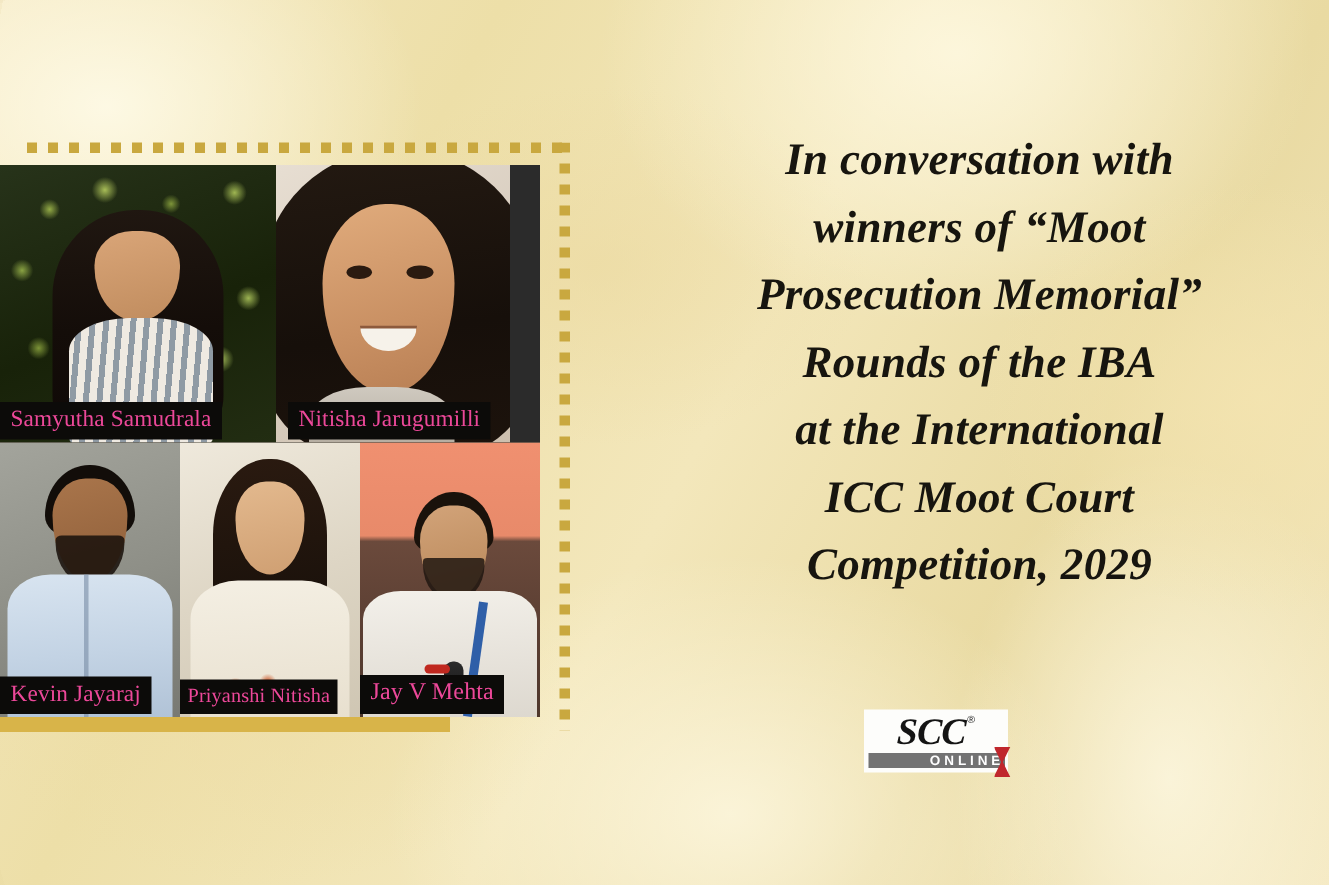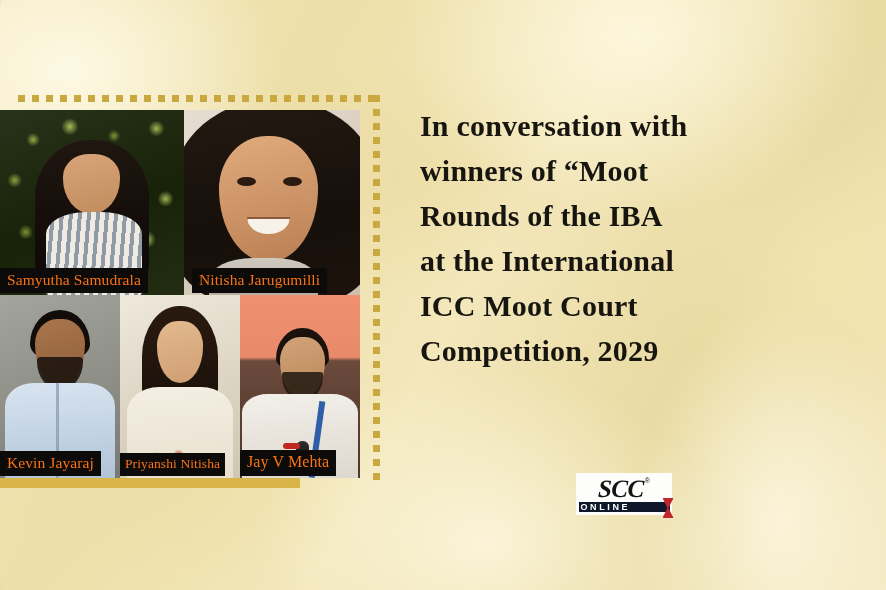--- a/index.html
+++ b/index.html
@@ -105,21 +105,21 @@
   .grid-row { display: flex; width: 100%; }
   .row-top    { height: 185px; }
   .row-bottom { height: 183px; }
 
   .photo {
     position: relative;
     overflow: hidden;
     background-color: #6b6255;
   }
   .p1 { width: 184px; }
-  .p2 { width: 176px; }
+  .p2 { width: 156px; }
   .p3, .p4, .p5 { width: 136px; }
 
   
   .p1 .scene {
     position: absolute; inset: 0;
     background-color: #1b2410;
     background-image:
       radial-gradient(circle 11px at 18% 16%, #93aa46, transparent 62%),
       radial-gradient(circle 14px at 38% 9%,  #a8bd57, transparent 62%),
       radial-gradient(circle 10px at 62% 14%, #7e9539, transparent 62%),
@@ -331,42 +331,43 @@
     width: 17px; height: 6px;
     background: #c0281f;
     border-radius: 3px;
   }
 
   
   .name-chip {
     position: absolute;
     bottom: 2px;
     background: #0c0b09;
-    color: #f97316;
+    color: #ec4899;
     font-family: "Liberation Serif", serif;
     font-size: 15.5px;
     line-height: 1;
     padding: 4px 7px 6px 7px;
     white-space: nowrap;
     z-index: 6;
     letter-spacing: .1px;
   }
   .chip-1 { left: 0; font-size: 15.5px; }
   .chip-2 { left: 8px; font-size: 15.5px; }
   .chip-3 { left: 0; font-size: 15.5px; }
   .chip-4 { left: 0; font-size: 13.5px; padding: 4px 5px 6px 5px; }
   .chip-5 { left: 0; font-size: 16px; }
 
   
   .headline-block {
     position: absolute;
-    left: 420px; top: 103px;
+    left: 420px; top: 84px;
     width: 466px;
     z-index: 5;
-    text-align: left;
+    text-align: center;
+    font-style: italic;
   }
   .headline-line {
     font-family: "Liberation Serif", serif;
     font-weight: 700;
     font-size: 30px;
     line-height: 45px;
     color: #17150f;
     letter-spacing: .2px;
     white-space: nowrap;
   }
@@ -403,25 +404,25 @@
     font-family: "Liberation Sans", sans-serif;
     font-size: 7px;
     color: #141414;
     margin-left: 1px;
     margin-top: 1px;
   }
   .scc-bottom {
     position: relative;
     width: 91px;
     height: 13px;
-    background: #0f172a;
+    background: #737373;
     margin-top: 1px;
     display: flex;
     align-items: center;
-    justify-content: flex-start;
+    justify-content: flex-end;
   }
   .scc-online {
     font-family: "Liberation Sans", sans-serif;
     font-size: 9px;
     font-weight: 700;
     letter-spacing: 2.6px;
     color: #ffffff;
     padding-left: 2px;
   }
   .scc-flag {
@@ -506,20 +507,21 @@
         <div class="name-chip chip-5">Jay V Mehta</div>
       </div>
 
     </div>
   </div>
 </div>
 
 <div class="headline-block">
   <div class="headline-line">In conversation with</div>
   <div class="headline-line">winners of  “Moot</div>
+  <div class="headline-line">Prosecution Memorial”</div>
   <div class="headline-line">Rounds of the IBA</div>
   <div class="headline-line">at the International</div>
   <div class="headline-line">ICC Moot Court</div>
   <div class="headline-line">Competition, 2029</div>
 </div>
 
 <div class="scc-logo">
   <div class="scc-top">
     <span class="scc-word">SCC</span>
     <span class="scc-reg">®</span>

